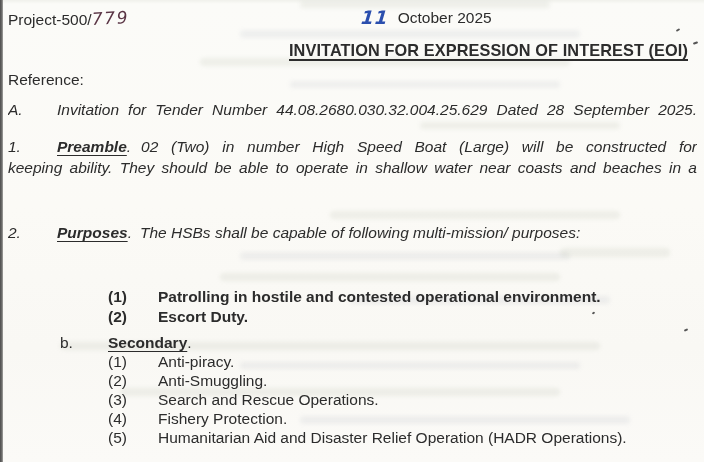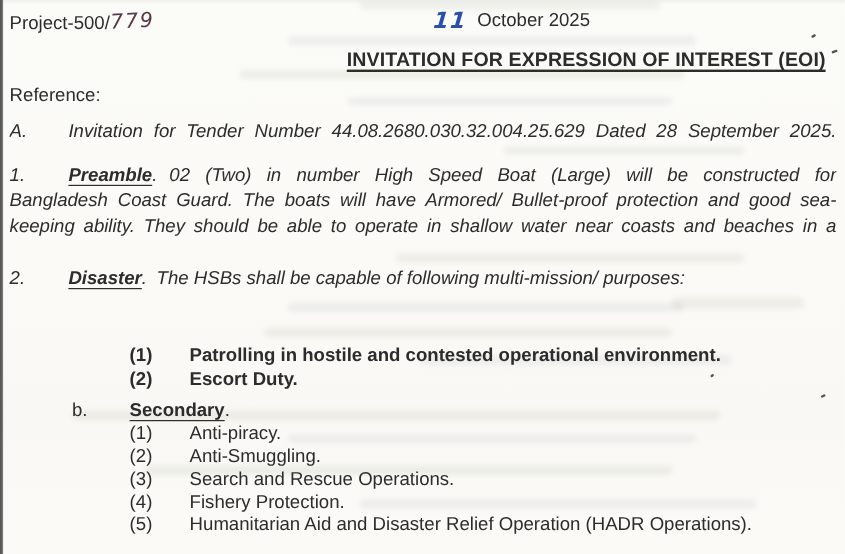--- a/index.html
+++ b/index.html
@@ -78,25 +78,24 @@
   <div class="abs" style="left:361px;top:7px;"><span class="hw-blue">11</span><span>October 2025</span></div>
 
   <div class="abs title-row"><span class="b u">INVITATION FOR EXPRESSION OF INTEREST (EOI)</span></div>
 
   <div class="abs" style="left:8px;top:71px;">Reference:</div>
 
   <div class="abs para fj" style="top:99px;"><span class="lblA">A.</span><span>Invitation for Tender Number 44.08.2680.030.32.004.25.629 Dated 28 September 2025.</span></div>
 
   <div class="abs para" style="top:136px;">
     <div class="fj"><span class="lblA">1.</span><span class="b u">Preamble</span><span>.</span><span class="tab2"></span><span>02 (Two) in number High Speed Boat (Large) will be constructed for</span></div>
-    <div class="fj"><span>Bangladesh Coast Guard. The boats will have Armored/ Bullet-proof protection and good sea-</span></div>
     <div class="fj"><span>keeping ability. They should be able to operate in shallow water near coasts and beaches in a</span></div>
   </div>
 
-  <div class="abs para" style="top:222px;"><span class="lblA">2.</span><span class="b u">Disaster</span><span>.</span><span class="tab2b"></span><span>The HSBs shall be capable of following multi-mission/ purposes:</span></div>
+  <div class="abs para" style="top:222px;"><span class="lblA">2.</span><span class="b u">Purposes</span><span>.</span><span class="tab2b"></span><span>The HSBs shall be capable of following multi-mission/ purposes:</span></div>
 
 
   <div class="abs itemsA" style="top:287px;">
     <div><span class="lblC">(1)</span><span>Patrolling in hostile and contested operational environment.</span></div>
     <div><span class="lblC">(2)</span><span>Escort Duty.</span></div>
   </div>
 
   <div class="abs" style="left:60px;top:334px;"><span class="lblB">b.</span><span class="b u">Secondary</span><span>.</span></div>
 
   <div class="abs itemsB" style="top:352px;">

